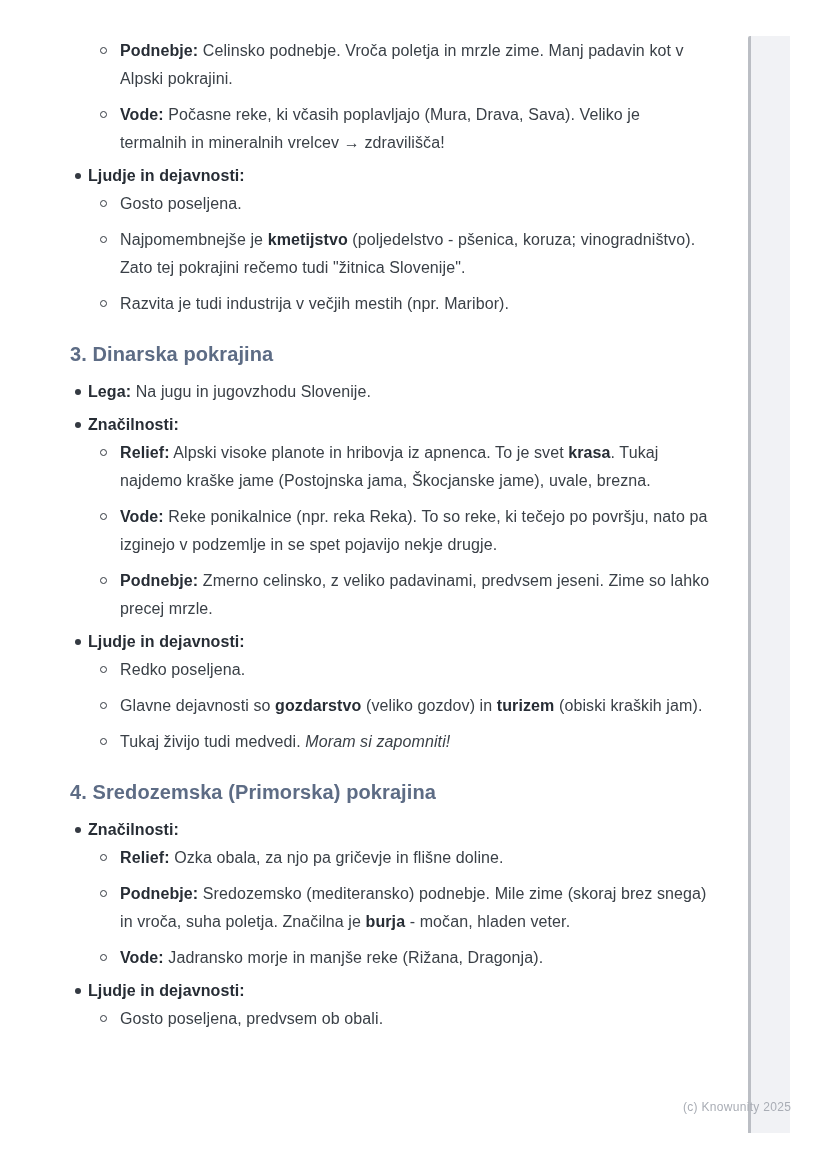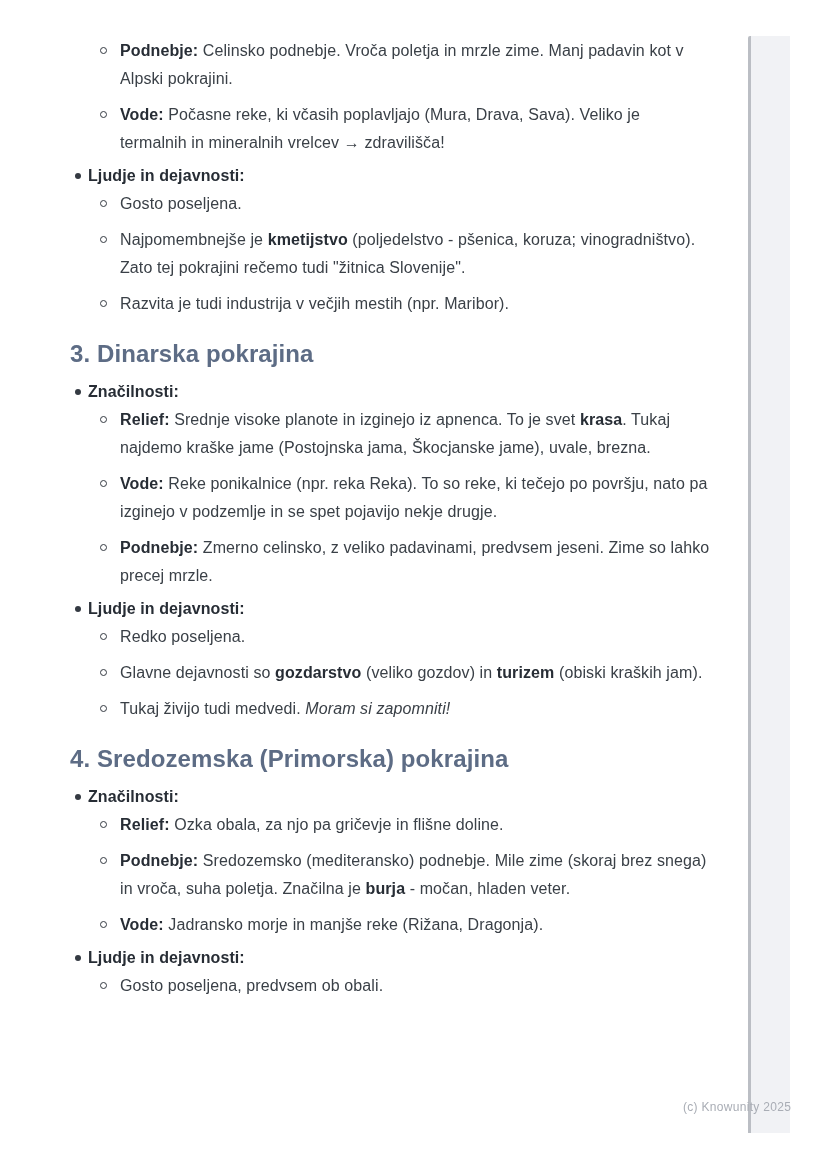--- a/index.html
+++ b/index.html
@@ -30,21 +30,21 @@
     width: 6px; height: 6px; border-radius: 50%;
     background: #343a42;
   }
   .marker2 {
     position: absolute; left: 30px; top: 10px;
     width: 5px; height: 5px; border-radius: 50%;
     border: 1.5px solid #343a42; background: transparent;
   }
   .heading {
     margin: 20px 0 8px 0;
-    font-size: 24px;
+    font-size: 20px;
     line-height: 32px;
     font-weight: 700;
     color: #5d6c85;
     letter-spacing: 0.1px;
   }
   .b { font-weight: 700; color: #272d35; }
   .i { font-style: italic; }
   .next-page-edge {
     position: absolute;
     left: 748px; top: 36px;
@@ -69,22 +69,23 @@
 
 <div class="page">
   <div class="doc">
       <div class="li2"><span class="marker2"></span><span class="b">Podnebje:</span><span> Celinsko podnebje. Vroča poletja in mrzle zime. Manj padavin kot v Alpski pokrajini.</span></div>
       <div class="li2"><span class="marker2"></span><span class="b">Vode:</span><span> Počasne reke, ki včasih poplavljajo (Mura, Drava, Sava). Veliko je termalnih in mineralnih vrelcev → zdravilišča!</span></div>
       <div class="li1"><span class="marker1"></span><span class="b">Ljudje in dejavnosti:</span></div>
       <div class="li2"><span class="marker2"></span><span>Gosto poseljena.</span></div>
       <div class="li2"><span class="marker2"></span><span>Najpomembnejše je </span><span class="b">kmetijstvo</span><span> (poljedelstvo - pšenica, koruza; vinogradništvo). Zato tej pokrajini rečemo tudi "žitnica Slovenije".</span></div>
       <div class="li2"><span class="marker2"></span><span>Razvita je tudi industrija v večjih mestih (npr. Maribor).</span></div>
       <h2 class="heading"><span>3. Dinarska pokrajina</span></h2>
+      <div class="li1"><span class="marker1"></span><span class="b">Lega:</span><span> Na jugu in jugovzhodu Slovenije.</span></div>
       <div class="li1"><span class="marker1"></span><span class="b">Značilnosti:</span></div>
-      <div class="li2"><span class="marker2"></span><span class="b">Relief:</span><span> Srednje visoke planote in izginejo iz apnenca. To je svet </span><span class="b">krasa</span><span>. Tukaj najdemo kraške jame (Postojnska jama, Škocjanske jame), uvale, brezna.</span></div>
+      <div class="li2"><span class="marker2"></span><span class="b">Relief:</span><span> Alpski visoke planote in hribovja iz apnenca. To je svet </span><span class="b">krasa</span><span>. Tukaj najdemo kraške jame (Postojnska jama, Škocjanske jame), uvale, brezna.</span></div>
       <div class="li2"><span class="marker2"></span><span class="b">Vode:</span><span> Reke ponikalnice (npr. reka Reka). To so reke, ki tečejo po površju, nato pa izginejo v podzemlje in se spet pojavijo nekje drugje.</span></div>
       <div class="li2"><span class="marker2"></span><span class="b">Podnebje:</span><span> Zmerno celinsko, z veliko padavinami, predvsem jeseni. Zime so lahko precej mrzle.</span></div>
       <div class="li1"><span class="marker1"></span><span class="b">Ljudje in dejavnosti:</span></div>
       <div class="li2"><span class="marker2"></span><span>Redko poseljena.</span></div>
       <div class="li2"><span class="marker2"></span><span>Glavne dejavnosti so </span><span class="b">gozdarstvo</span><span> (veliko gozdov) in </span><span class="b">turizem</span><span> (obiski kraških jam).</span></div>
       <div class="li2"><span class="marker2"></span><span>Tukaj živijo tudi medvedi. </span><span class="i">Moram si zapomniti!</span></div>
       <h2 class="heading"><span>4. Sredozemska (Primorska) pokrajina</span></h2>
       <div class="li1"><span class="marker1"></span><span class="b">Značilnosti:</span></div>
       <div class="li2"><span class="marker2"></span><span class="b">Relief:</span><span> Ozka obala, za njo pa gričevje in flišne doline.</span></div>
       <div class="li2"><span class="marker2"></span><span class="b">Podnebje:</span><span> Sredozemsko (mediteransko) podnebje. Mile zime (skoraj brez snega) in vroča, suha poletja. Značilna je </span><span class="b">burja</span><span> - močan, hladen veter.</span></div>

